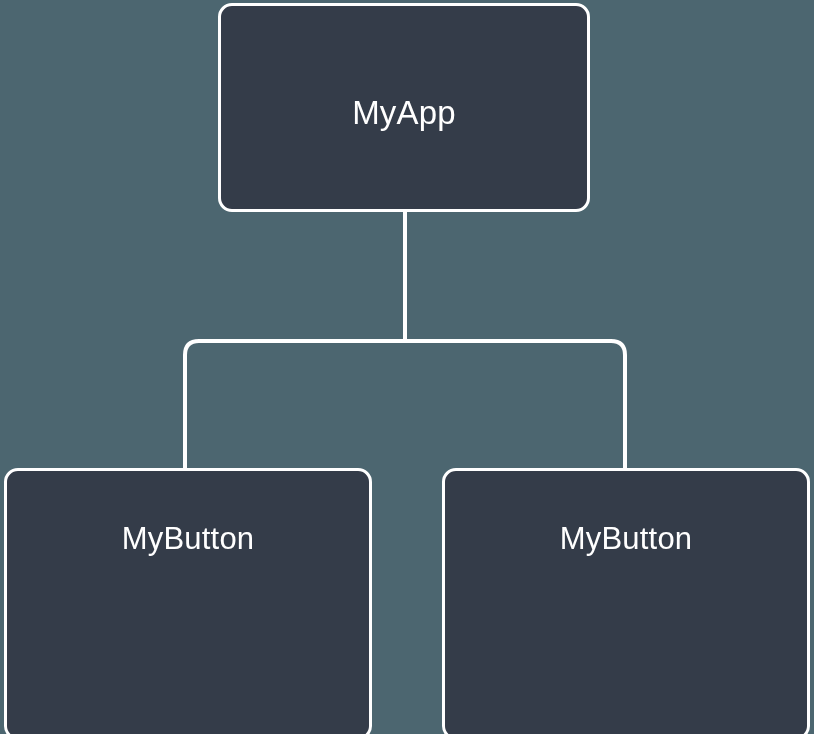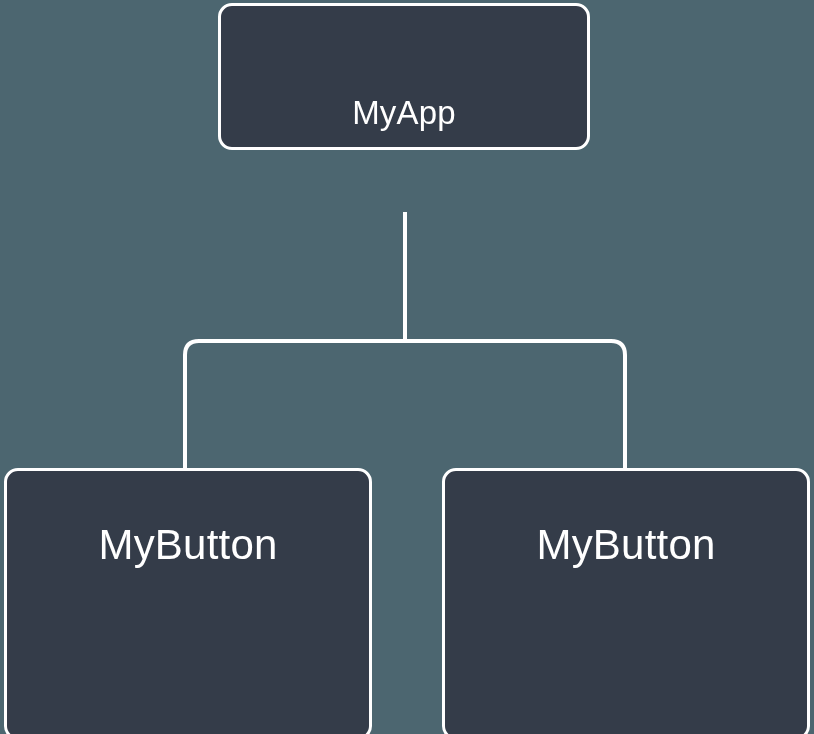--- a/index.html
+++ b/index.html
@@ -32,30 +32,30 @@
     background: #343c49;
     border: 3px solid #ffffff;
     border-radius: 14px;
   }
   .node-label {
     position: absolute;
     left: 0;
     right: 0;
     text-align: center;
     color: #ffffff;
-    font-size: 42px;
+    font-size: 31px;
     letter-spacing: 0.2px;
     white-space: nowrap;
   }
   
   #node-root {
     left: 218px;
     top: 3px;
     width: 372px;
-    height: 147px;
+    height: 209px;
   }
   #node-root .node-label {
     top: 88px;
     font-size: 33px;
   }
   
   #node-child-1 {
     left: 4px;
     top: 468px;
     width: 368px;

